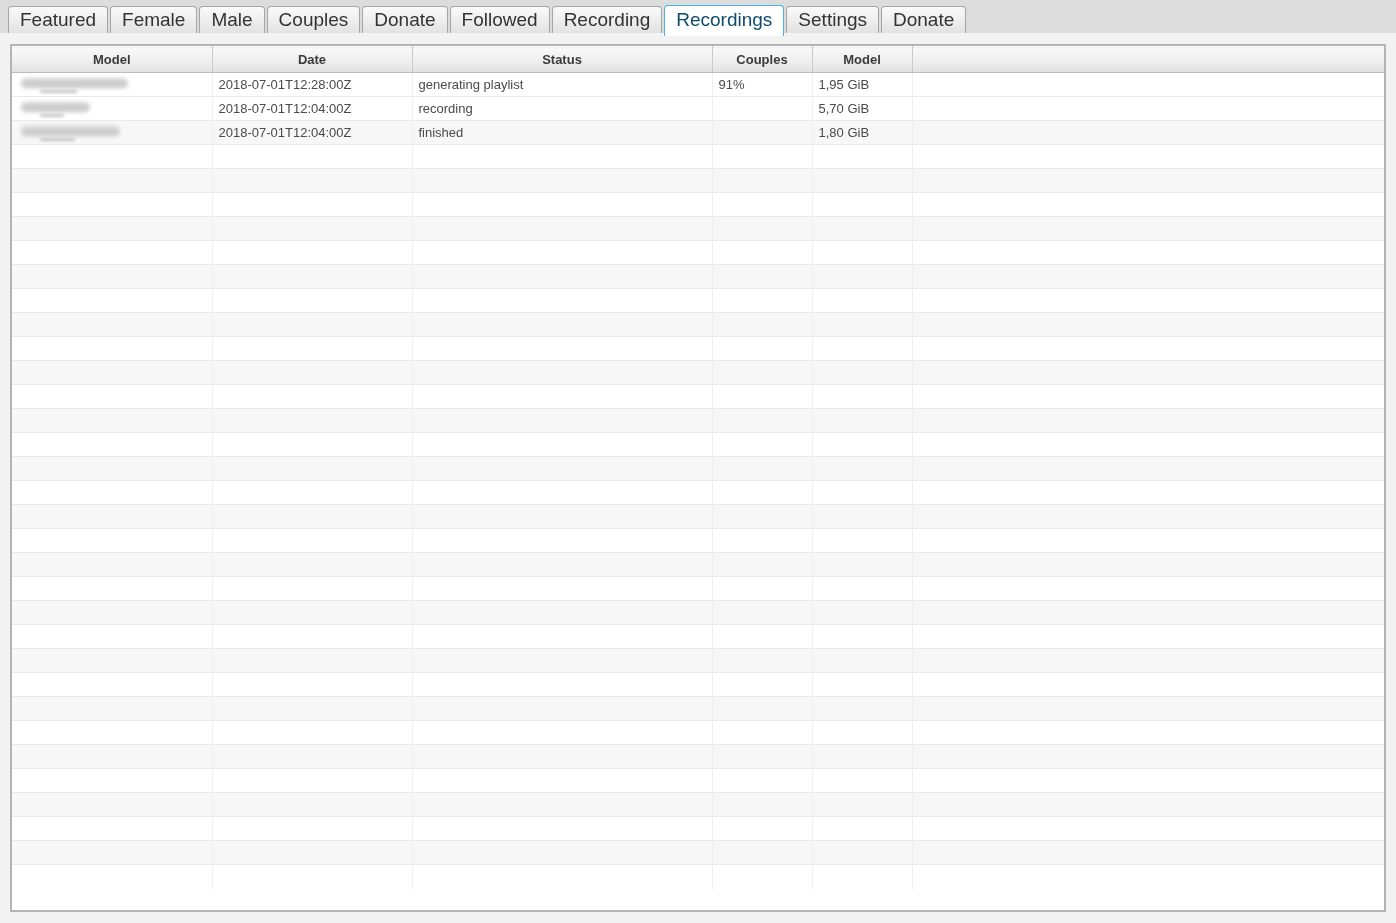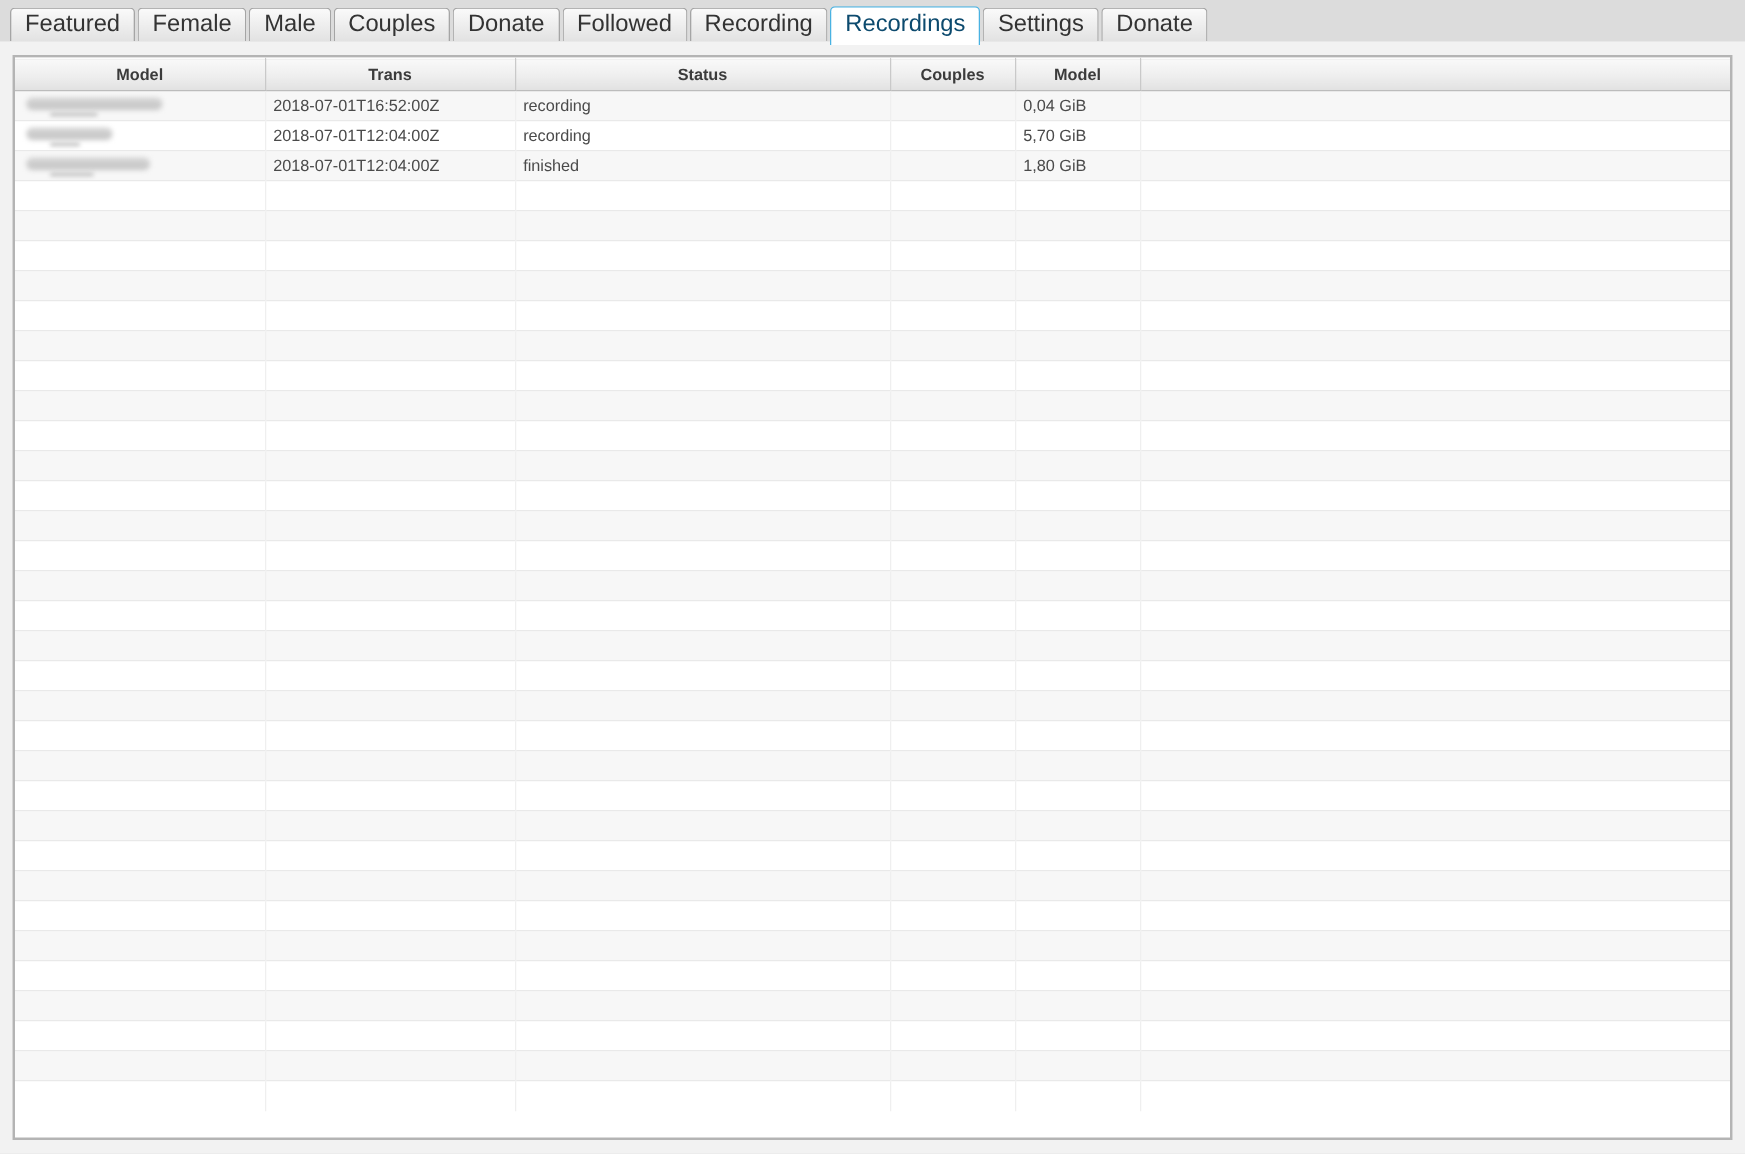--- a/index.html
+++ b/index.html
@@ -112,39 +112,39 @@
           <col class="c-model">
             <col class="c-date">
             <col class="c-status">
           <col class="c-progress">
             <col class="c-size">
             <col class="c-spacer">
         </colgroup>
         <thead>
           <tr id="headrow">
               <th>Model</th>
-              <th>Trans</th>
+              <th>Date</th>
               <th>Status</th>
               <th>Couples</th>
               <th>Model</th>
               <th></th>
             </tr>
         </thead>
         <tbody id="tbody">
-            <tr class="odd">
+            <tr>
               <td>
                 <div class="redacted">
-                  <div class="blob" style="width: 109px;"></div>
-                  <div class="smudge" style="width: 38.15px;"></div>
+                  <div class="blob" style="width: 107px;"></div>
+                  <div class="smudge" style="width: 37.45px;"></div>
                 </div>
               </td>
-              <td>2018-07-01T16:52:00Z</td>
-              <td>recording</td>
-              <td></td>
-              <td>0,04 GiB</td>
+              <td>2018-07-01T12:28:00Z</td>
+              <td>generating playlist</td>
+              <td>91%</td>
+              <td>1,95 GiB</td>
               <td></td>
             </tr>
             <tr>
               <td>
                 <div class="redacted">
                   <div class="blob" style="width: 69px;"></div>
                   <div class="smudge" style="width: 24.15px;"></div>
                 </div>
               </td>
               <td>2018-07-01T12:04:00Z</td>

